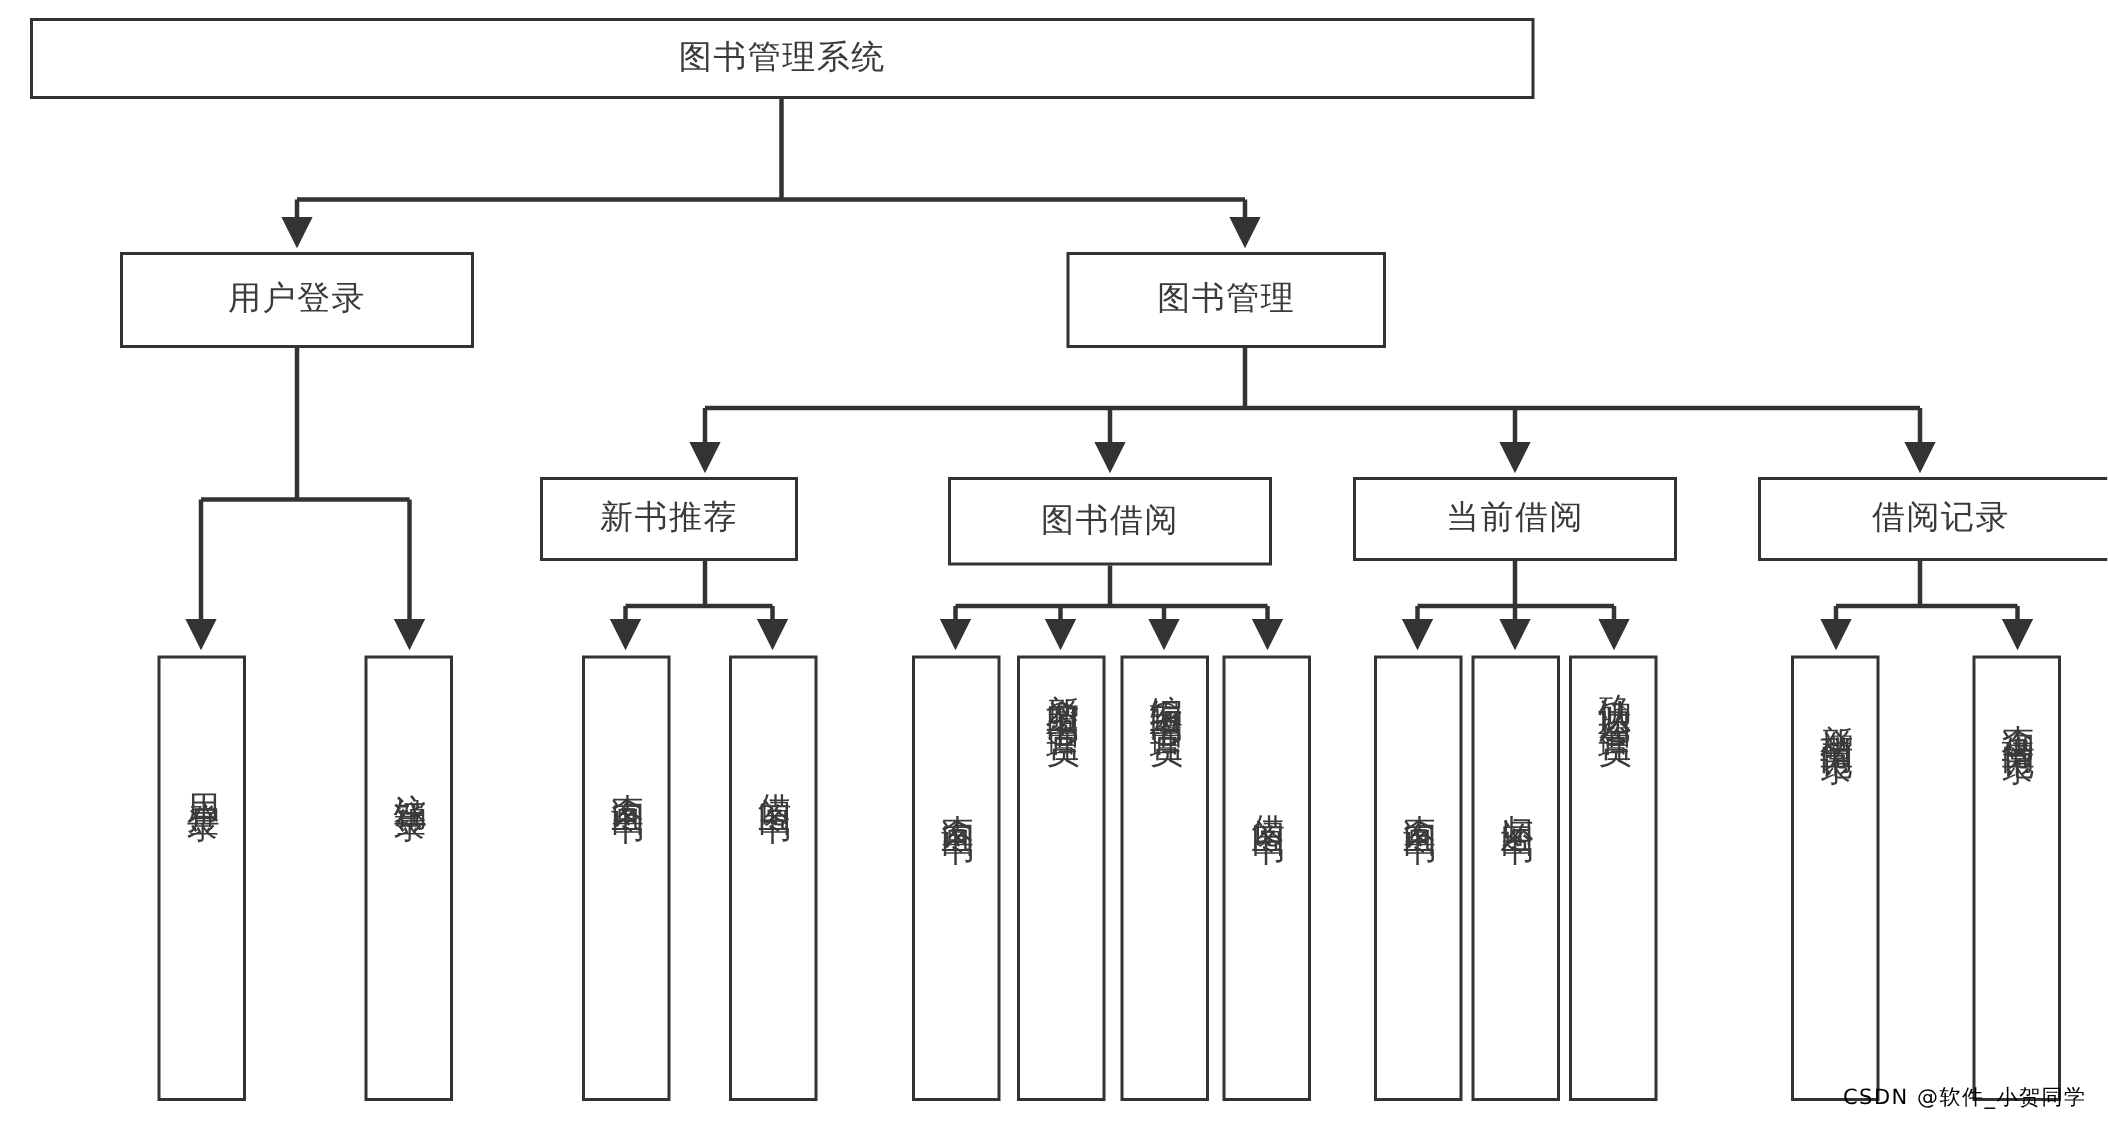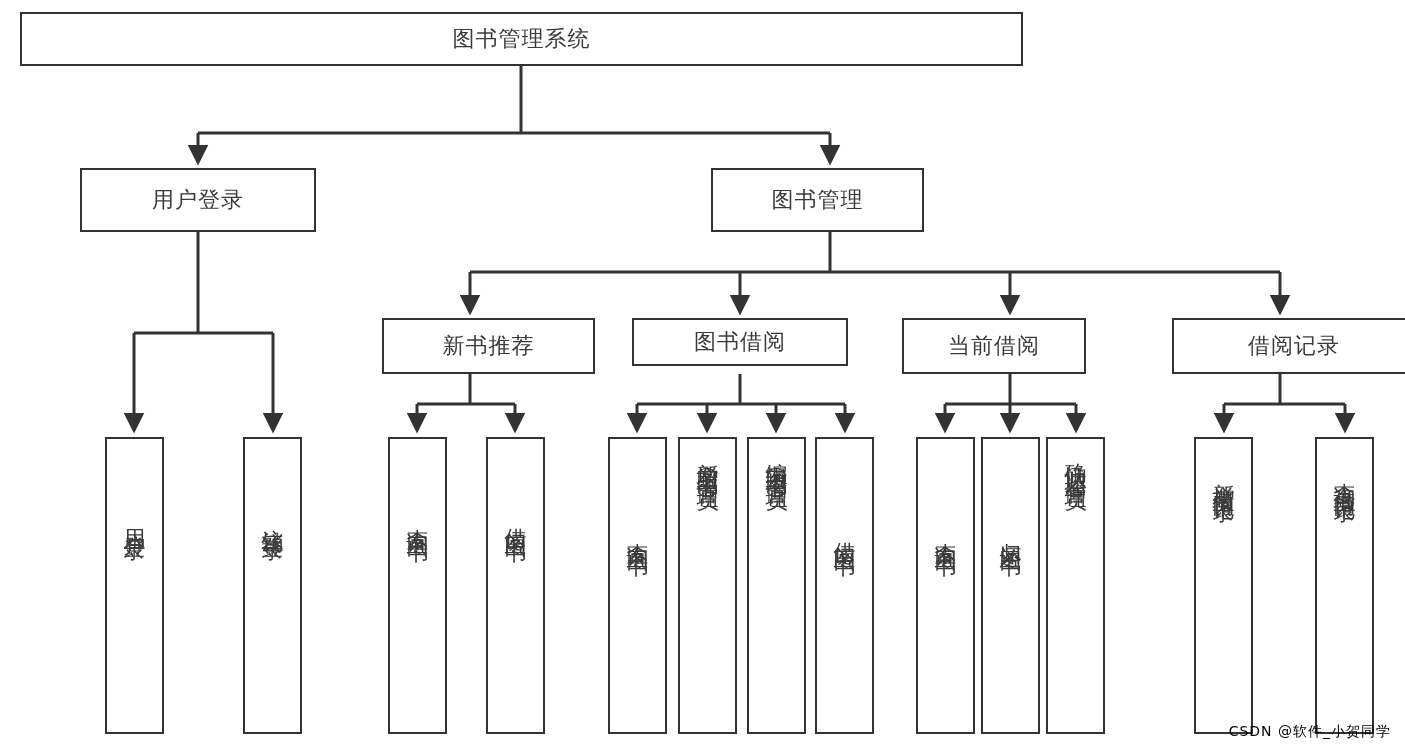--- a/index.html
+++ b/index.html
@@ -139,29 +139,29 @@
   </div>
 
   <div class="node" style="left:80px; top:168px; width:236px; height:64px;">
     <span class="node-label">用户登录</span>
   </div>
 
   <div class="node" style="left:711px; top:168px; width:213px; height:64px;">
     <span class="node-label">图书管理</span>
   </div>
 
-  <div class="node" style="left:382px; top:318px; width:213px; height:56px;">
+  <div class="node" style="left:360px; top:318px; width:172px; height:56px;">
     <span class="node-label">新书推荐</span>
   </div>
 
-  <div class="node" style="left:632px; top:318px; width:216px; height:48px;">
+  <div class="node" style="left:632px; top:318px; width:216px; height:59px;">
     <span class="node-label">图书借阅</span>
   </div>
 
-  <div class="node" style="left:902px; top:318px; width:184px; height:56px;">
+  <div class="node" style="left:902px; top:318px; width:216px; height:56px;">
     <span class="node-label">当前借阅</span>
   </div>
 
   <div class="node" style="left:1172px; top:318px; width:244px; height:56px;">
     <span class="node-label">借阅记录</span>
   </div>
 
   <div class="node vertical short-text" style="left:105px; top:437px; width:59px; height:297px;">
     <span class="node-label">用户登录</span>
   </div>

